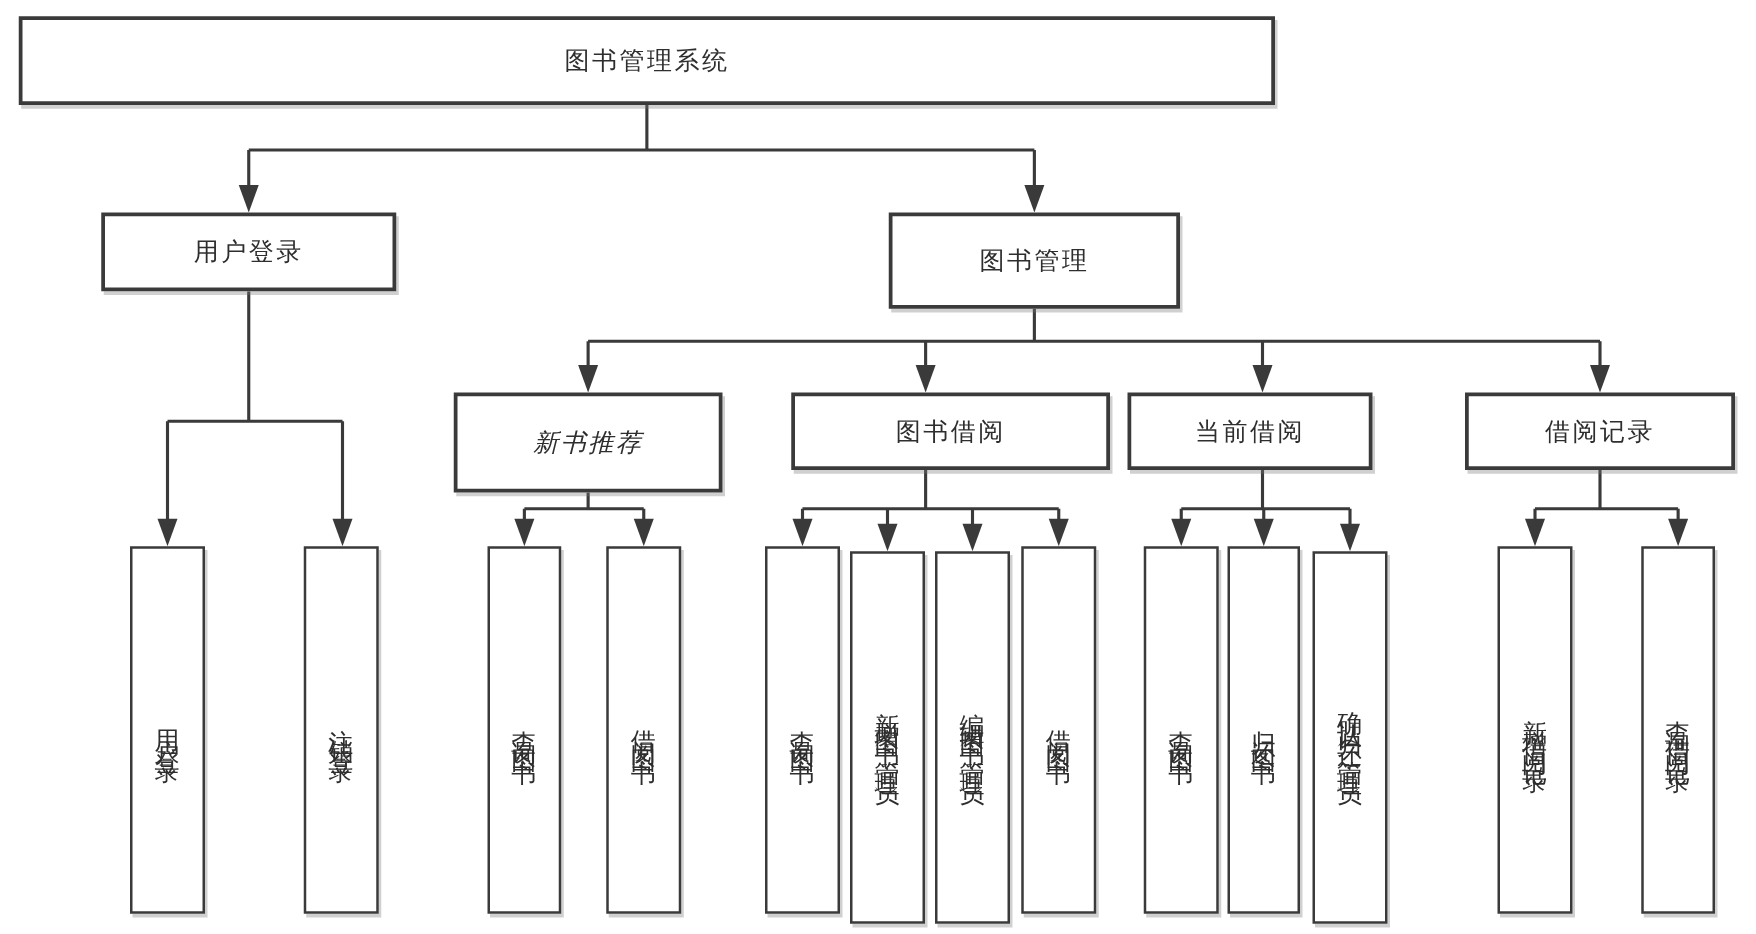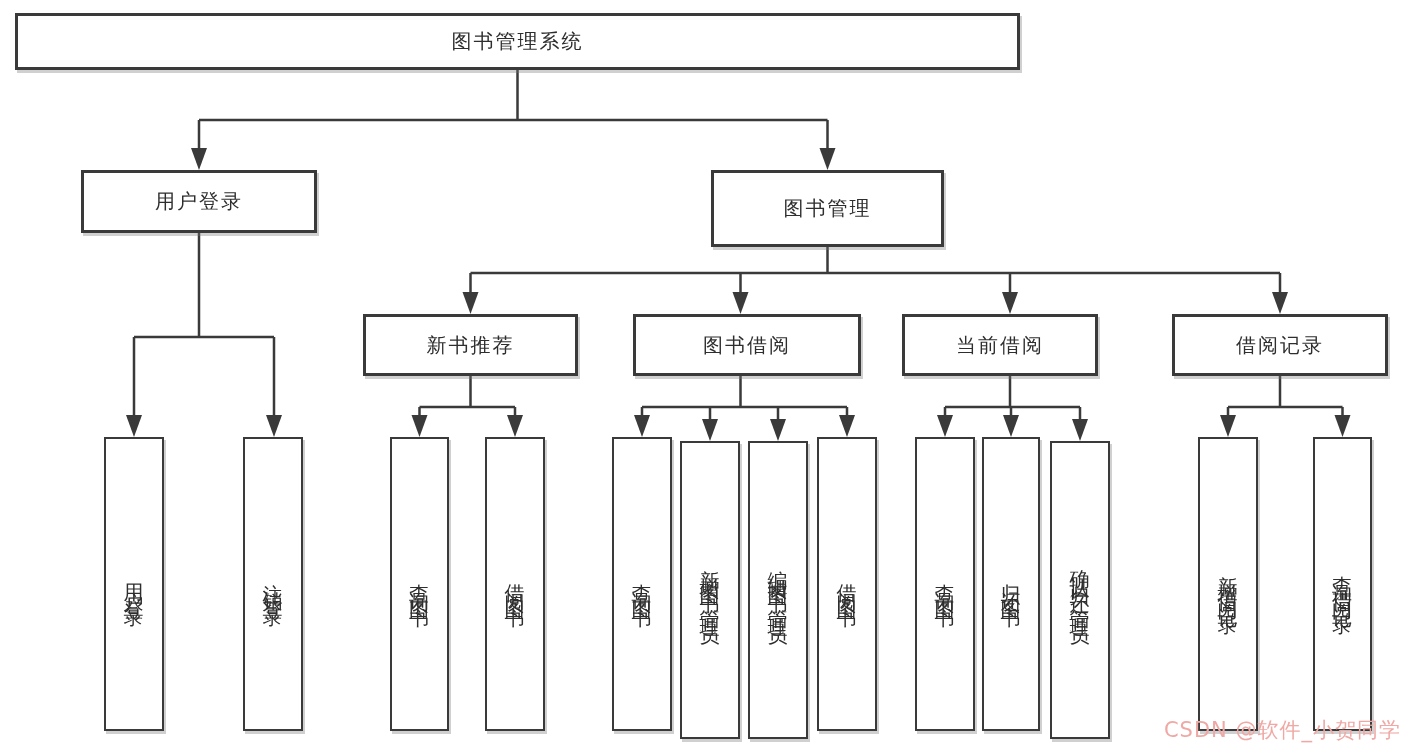--- a/index.html
+++ b/index.html
@@ -68,27 +68,27 @@
       <polygon points="1003,415 1019,415 1011,437"></polygon>
       <polygon points="1072,419 1088,419 1080,441"></polygon>
     </g>
     <g>
       <path d="M1280 376 V407 M1228 407 H1342.5 M1228 407 V419 M1342.5 407 V419"></path>
       <polygon points="1220,415 1236,415 1228,437"></polygon>
       <polygon points="1334.5,415 1350.5,415 1342.5,437"></polygon>
     </g>
   </svg>
 
-  <div class="node" style="left:15px;top:13px;width:1005px;height:57px;">图书管理系统</div>
+  <div class="node" style="left:15px;top:13px;width:1005px;height:71px;">图书管理系统</div>
 
   <div class="node" style="left:81px;top:170px;width:236px;height:63px;">用户登录</div>
   <div class="node" style="left:711px;top:170px;width:233px;height:77px;">图书管理</div>
 
-  <div class="node" style="left:363px;top:314px;width:215px;height:62px;">新书推荐</div>
-  <div class="node" style="left:633px;top:314px;width:228px;height:62px;">图书借阅</div>
+  <div class="node" style="left:363px;top:314px;width:215px;height:80px;font-style:italic;">新书推荐</div>
+  <div class="node" style="left:633px;top:314px;width:255px;height:62px;">图书借阅</div>
   <div class="node" style="left:902px;top:314px;width:196px;height:62px;">当前借阅</div>
   <div class="node" style="left:1172px;top:314px;width:216px;height:62px;">借阅记录</div>
 
   <div class="node vnode" style="left:104px;top:437px;width:60px;height:294px;">
     <span class="vtext">用户登录</span>
   </div>
   <div class="node vnode" style="left:243px;top:437px;width:60px;height:294px;">
     <span class="vtext">注销登录</span>
   </div>
 
@@ -122,15 +122,14 @@
     <span class="vtext">确认归还（管理员）</span>
   </div>
 
   <div class="node vnode" style="left:1198px;top:437px;width:60px;height:294px;">
     <span class="vtext">新增借阅记录</span>
   </div>
   <div class="node vnode" style="left:1313px;top:437px;width:59px;height:294px;">
     <span class="vtext">查询借阅记录</span>
   </div>
 
-  <div class="watermark">CSDN @软件_小贺同学</div>
 
 </div>
 
 </body></html>

